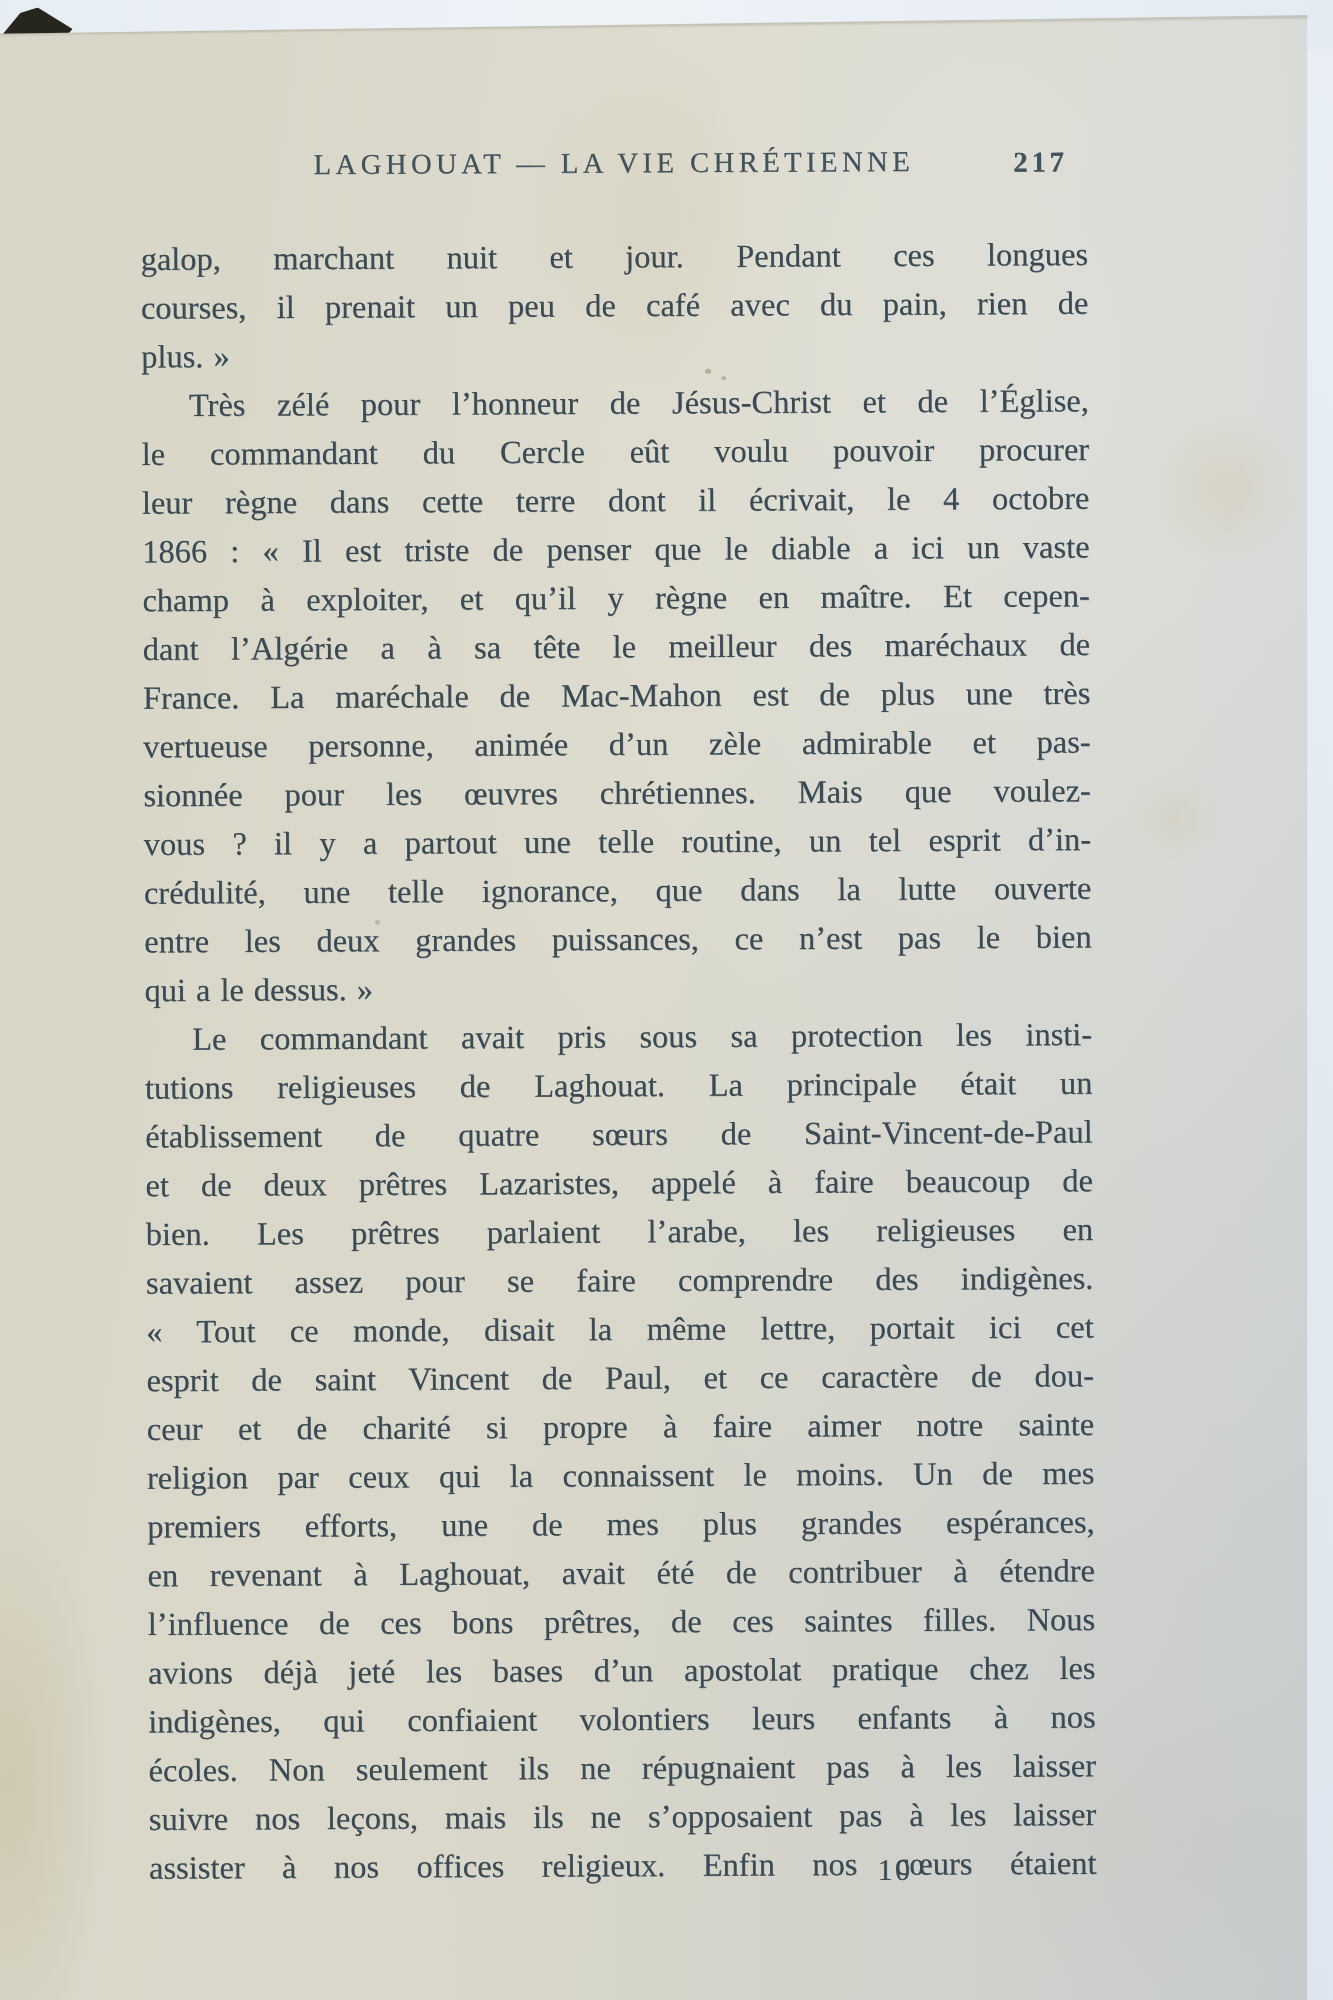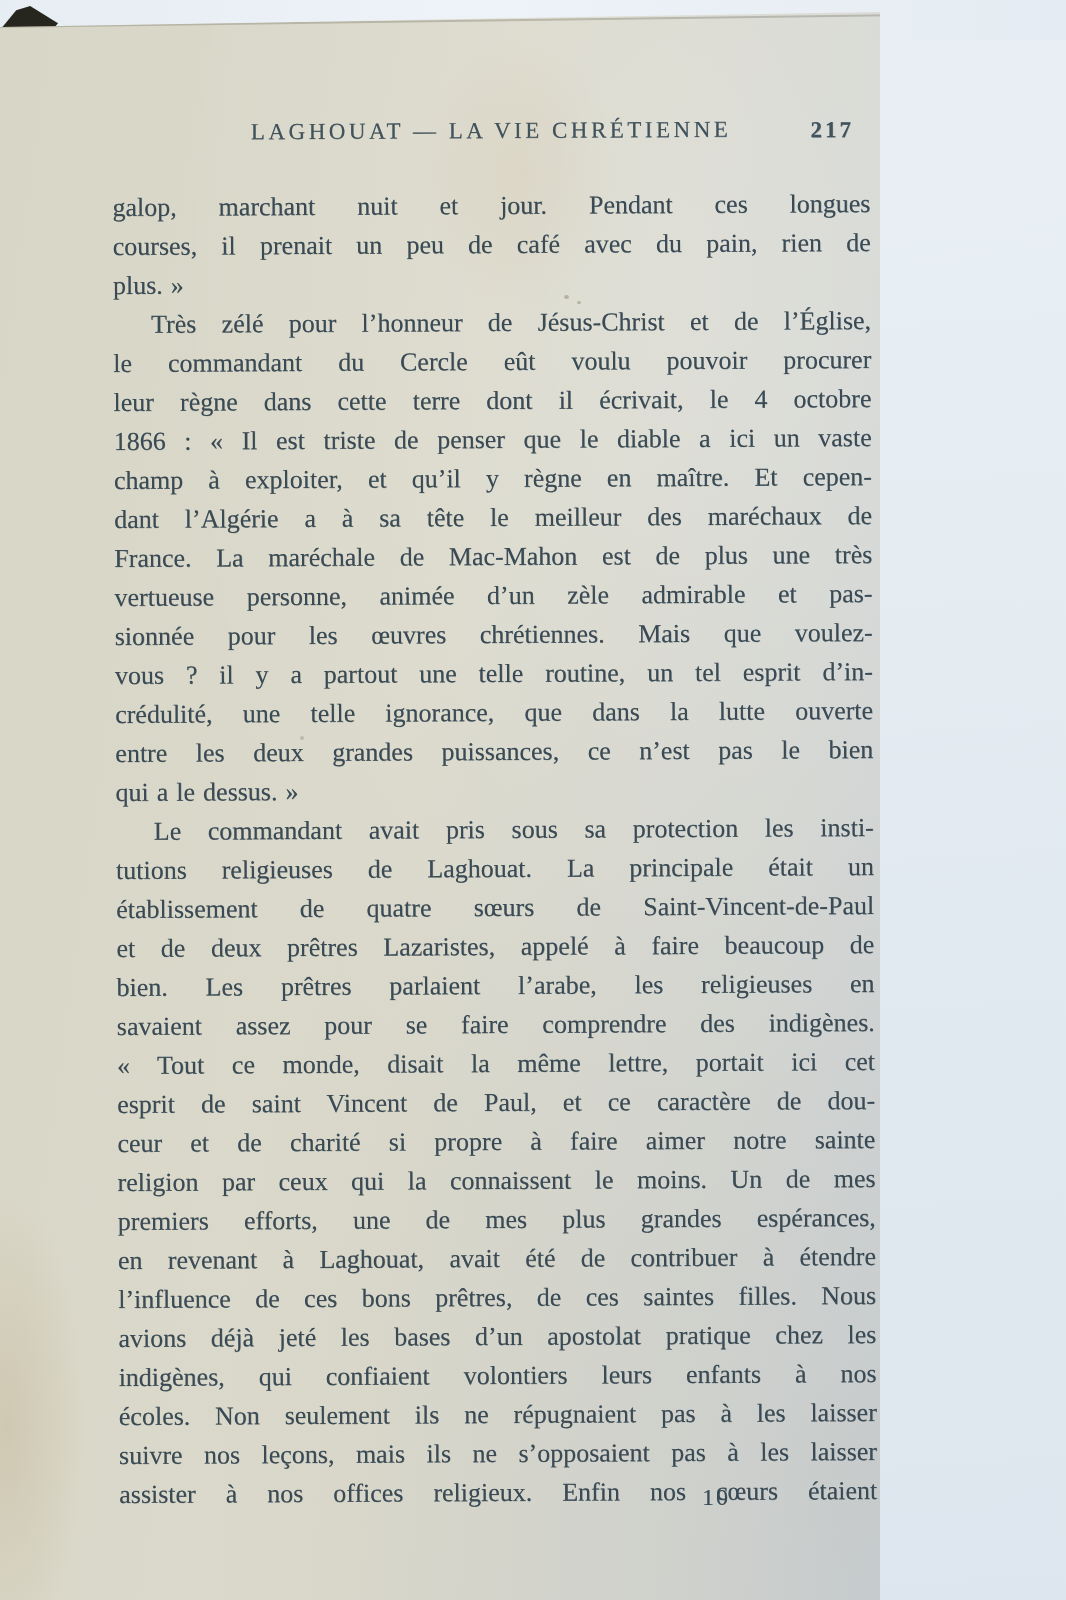--- a/index.html
+++ b/index.html
@@ -13,21 +13,21 @@
     position: absolute; left: 0; top: 0; width: 1066px; height: 40px;
     background: linear-gradient(90deg, #e6edf3, #eef3f8 45%, #e4ebf2);
   }
   .binding-mark {
     position: absolute; left: 0px; top: 6px; width: 58px; height: 24px;
     background: #26261f;
     clip-path: polygon(0 100%, 28% 18%, 52% 0, 100% 72%, 90% 100%);
     filter: blur(0.4px);
   }
   .page {
-    position: absolute; left: 0; top: 0; width: 880px; height: 1600px;
+    position: absolute; left: 0; top: 0; width: 1046px; height: 1600px;
     clip-path: polygon(0 27px, 100% 12px, 100% 100%, 0 100%);
     background:
       radial-gradient(ellipse at 78% 18%, rgba(255,255,255,0.16), transparent 55%),
       radial-gradient(ellipse at 100% 100%, rgba(70,70,62,0.07), transparent 55%),
       linear-gradient(98deg, #d8d6c7 0%, #dbd9cb 48%, #d6d8d3 80%, #d0d5d8 100%);
   }
   .page-edge-line {
     position: absolute; left: -8px; top: 26px; width: 1090px; height: 2px;
     background: rgba(105,105,90,0.32);
     transform: rotate(-0.75deg); transform-origin: left center;

